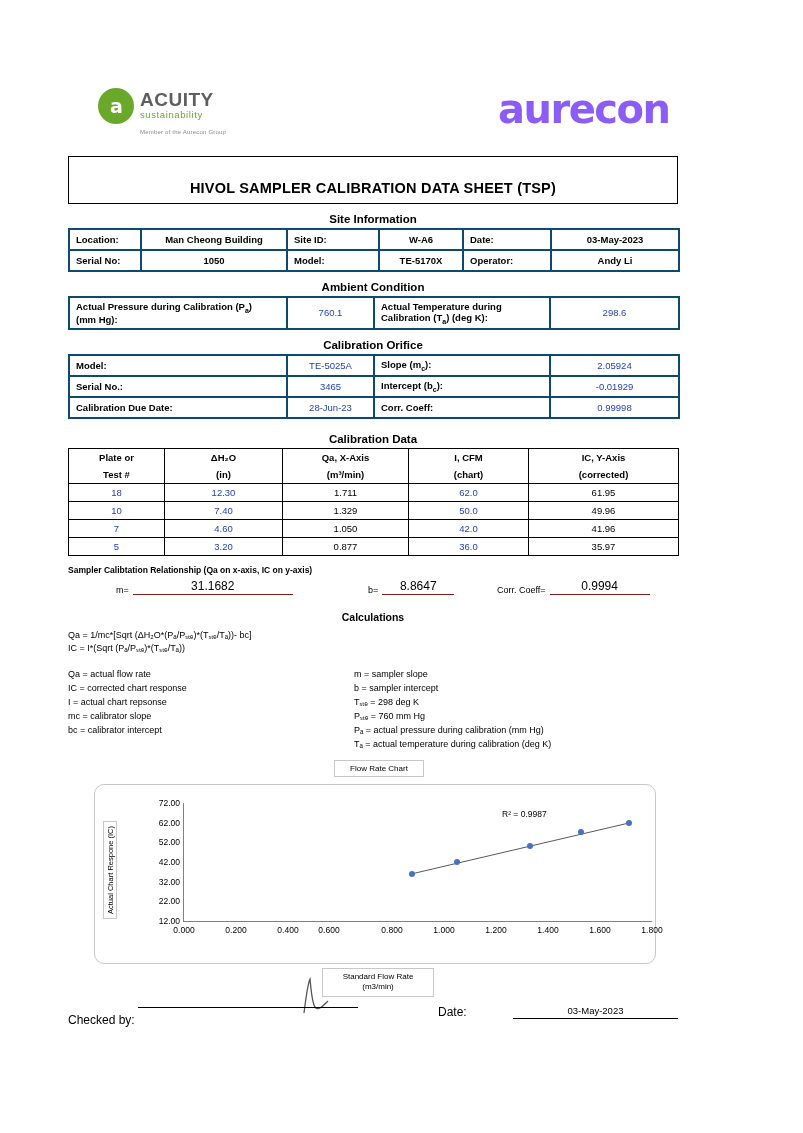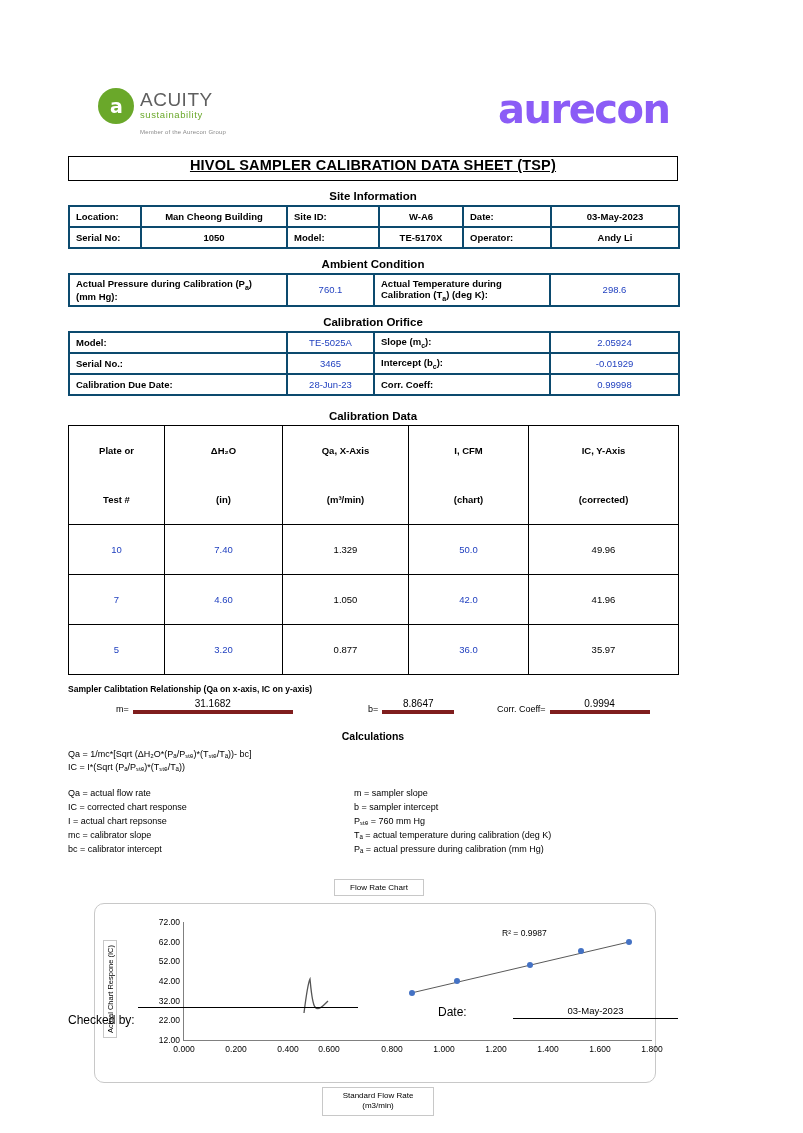--- a/index.html
+++ b/index.html
@@ -52,21 +52,21 @@
     justify-content: center;
     letter-spacing: -1px;
     font-family: "DejaVu Sans", sans-serif;
   }
   .acuity-text {
     margin-left: 6px;
     padding-top: 2px;
   }
   .acuity-name {
     font-size: 19px;
-    font-weight: normal;
+    font-weight: bold;
     color: #5f5f5f;
     letter-spacing: .5px;
     line-height: 1;
   }
   .acuity-sub {
     font-size: 9.5px;
     color: #6aa82a;
     letter-spacing: .6px;
     line-height: 1.3;
   }
@@ -83,26 +83,25 @@
     font-size: 40px;
     font-weight: bold;
     color: #8b5cf6;
     letter-spacing: -1.5px;
     font-family: "DejaVu Sans", sans-serif;
   }
   
   .title-box {
     border: 1px solid #000;
     text-align: center;
-    padding: 0 0 7px;
+    padding: 23px 0 7px;
     font-size: 14.5px;
     font-weight: bold;
     letter-spacing: .2px;
     margin-top: 14px;
-    text-decoration: underline;
   }
   
   .sec-head {
     text-align: center;
     font-size: 11.5px;
     font-weight: bold;
     margin: 9px 0 3px;
   }
   
   table.t {
@@ -122,44 +121,44 @@
   .bluec { color: #1f3fbf; text-align: center; }
   .sub { font-size: 7px; vertical-align: sub; }
   
   .amb td { height: 26px; }
   
   table.cd { border-collapse: collapse; width: 100%; table-layout: fixed; }
   table.cd td {
     border: 1px solid #000;
     font-size: 9.5px;
     text-align: center;
-    padding: 18px 0;
+    padding: 2px 0;
     height: 13px;
   }
   table.cd td.hdr { font-weight: bold; border-bottom: none; }
   table.cd td.hdr2 { font-weight: bold; border-top: none; margin-left: 28px; }
   table.cd td.bluev { color: #1f3fbf; }
   
   .rel-title {
     font-size: 8.5px;
     font-weight: bold;
     margin: 9px 0 4px;
   }
   .rel-row {
     position: relative;
     height: 18px;
     font-size: 9px;
   }
   .rel-row .item { position: absolute; display: flex; align-items: flex-end; }
   .rel-row .lab { margin-right: 4px; }
   .rel-row .line {
-    border-bottom: 4px solid #7f1d1d;
+    border-bottom: 1px solid #7f1d1d;
     width: 120px;
     text-align: center;
-    font-size: 10px;
+    font-size: 12px;
     padding-bottom: 1px;
   }
   
   .calc-head {
     text-align: center;
     font-size: 10.5px;
     font-weight: bold;
     margin: 14px 0 6px;
   }
   .formula { font-size: 9px; line-height: 1.5; }
@@ -405,20 +404,27 @@
         <td class="hdr">IC, Y-Axis</td>
       </tr>
       <tr>
         <td class="hdr2">Test #</td>
         <td class="hdr2">(in)</td>
         <td class="hdr2">(m³/min)</td>
         <td class="hdr2">(chart)</td>
         <td class="hdr2">(corrected)</td>
       </tr>
       <tr>
+        <td class="bluev">18</td>
+        <td class="bluev">12.30</td>
+        <td>1.711</td>
+        <td class="bluev">62.0</td>
+        <td>61.95</td>
+      </tr>
+      <tr>
         <td class="bluev">10</td>
         <td class="bluev">7.40</td>
         <td>1.329</td>
         <td class="bluev">50.0</td>
         <td>49.96</td>
       </tr>
       <tr>
         <td class="bluev">7</td>
         <td class="bluev">4.60</td>
         <td>1.050</td>
@@ -459,23 +465,24 @@
       <div class="col1">
         <div>Qa = actual flow rate</div>
         <div>IC = corrected chart response</div>
         <div>I = actual chart repsonse</div>
         <div>mс  = calibrator slope</div>
         <div>bс  = calibrator intercept</div>
       </div>
       <div class="col2">
         <div>m = sampler slope</div>
         <div>b  = sampler intercept</div>
+        <div>Tₛₜₑ = 298 deg K</div>
         <div>Pₛₜₑ = 760 mm Hg</div>
+        <div>Pₐ = actual pressure during calibration (mm Hg)</div>
         <div>Tₐ = actual temperature during calibration (deg K)</div>
-        <div>Pₐ = actual pressure during calibration (mm Hg)</div>
       </div>
     </div>
 
     <div class="chart-wrap">
       <div class="chart-label-box chart-title-box">Flow Rate Chart</div>
       <div class="chart-outer">
         <div class="ylab-box">
             <span>Actual Chart Respone (IC)</span>
           </div>
         <div class="plot">

